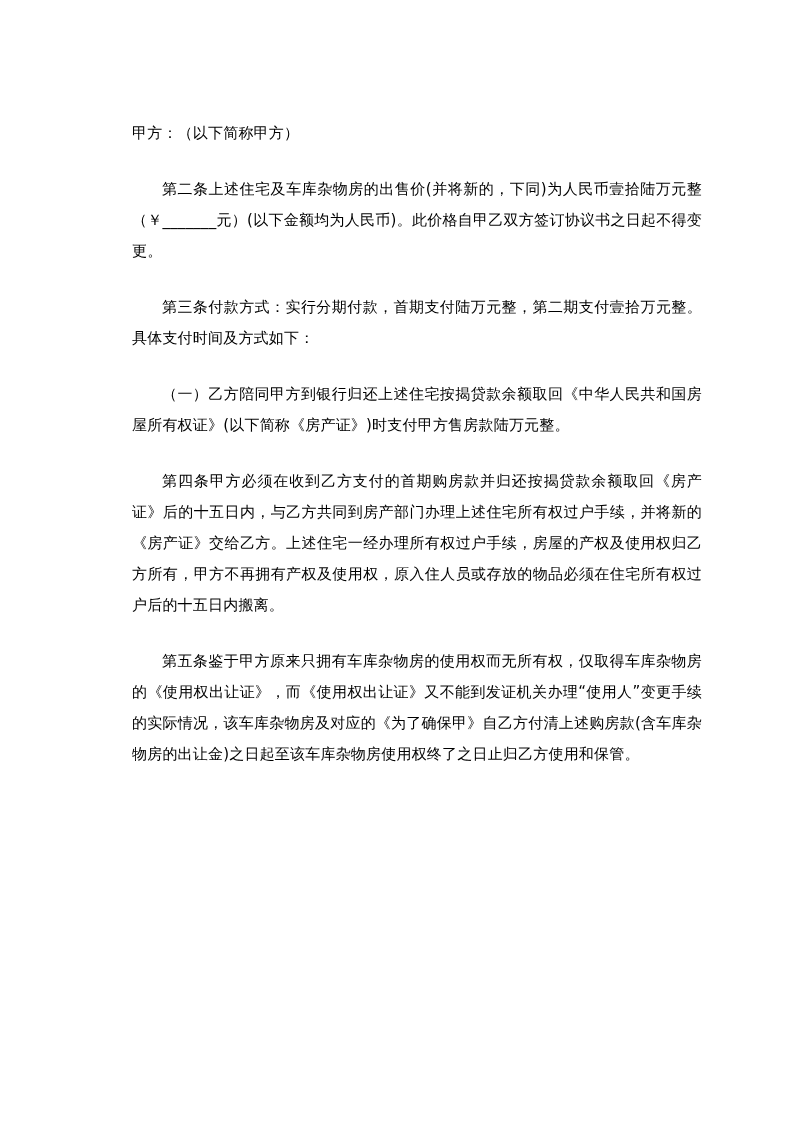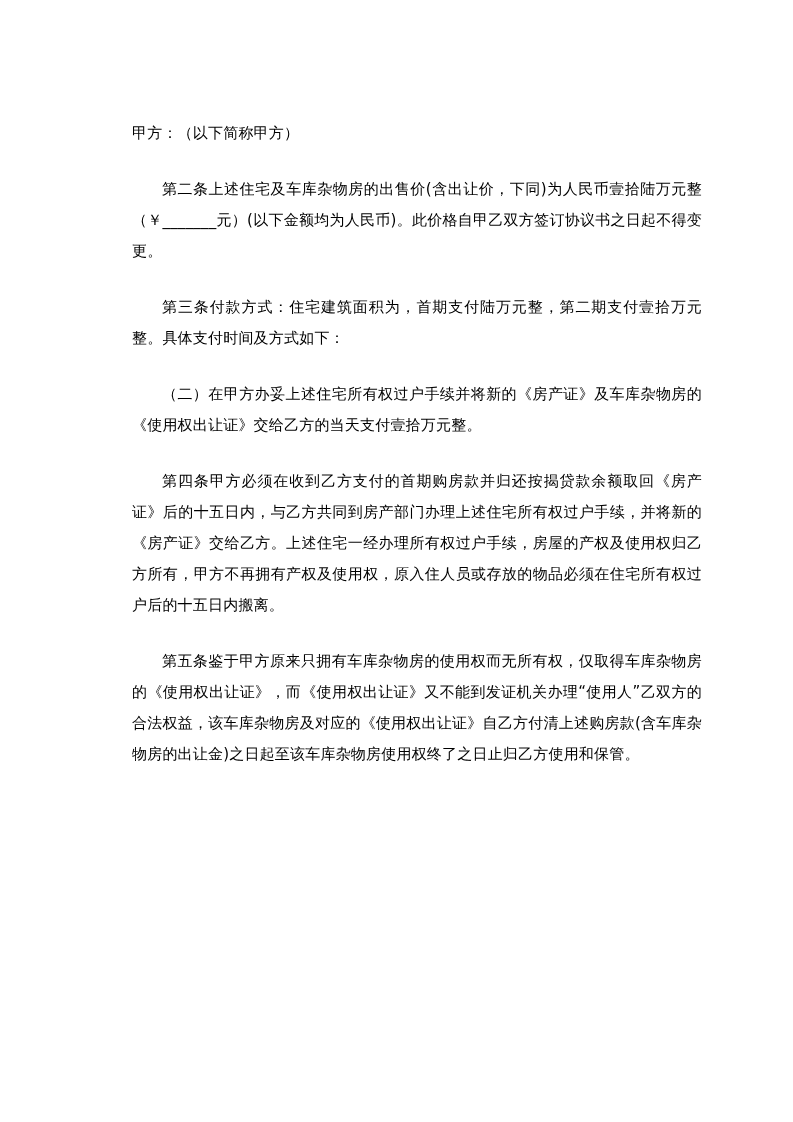--- a/index.html
+++ b/index.html
@@ -41,25 +41,25 @@
 <body>
 
 <div class="page">
   <div class="doc-body">
 
     <p class="para">甲方：（以下简称甲方）</p>
 
 
 
 
-    <p class="para indent">第二条上述住宅及车库杂物房的出售价(含出让价，下同)为人民币壹拾陆万元整（￥_______元）(以下金额均为人民币)。此价格自甲乙双方签订协议书之日起不得变更。</p>
+    <p class="para indent">第二条上述住宅及车库杂物房的出售价(并将新的，下同)为人民币壹拾陆万元整（￥_______元）(以下金额均为人民币)。此价格自甲乙双方签订协议书之日起不得变更。</p>
 
-    <p class="para indent">第三条付款方式：住宅建筑面积为，首期支付陆万元整，第二期支付壹拾万元整。具体支付时间及方式如下：</p>
+    <p class="para indent">第三条付款方式：实行分期付款，首期支付陆万元整，第二期支付壹拾万元整。具体支付时间及方式如下：</p>
 
+    <p class="para indent">（一）乙方陪同甲方到银行归还上述住宅按揭贷款余额取回《中华人民共和国房屋所有权证》(以下简称《房产证》)时支付甲方售房款陆万元整。</p>
 
-    <p class="para indent">（二）在甲方办妥上述住宅所有权过户手续并将新的《房产证》及车库杂物房的《使用权出让证》交给乙方的当天支付壹拾万元整。</p>
 
     <p class="para indent">第四条甲方必须在收到乙方支付的首期购房款并归还按揭贷款余额取回《房产证》后的十五日内，与乙方共同到房产部门办理上述住宅所有权过户手续，并将新的《房产证》交给乙方。上述住宅一经办理所有权过户手续，房屋的产权及使用权归乙方所有，甲方不再拥有产权及使用权，原入住人员或存放的物品必须在住宅所有权过户后的十五日内搬离。</p>
 
-    <p class="para indent">第五条鉴于甲方原来只拥有车库杂物房的使用权而无所有权，仅取得车库杂物房的《使用权出让证》，而《使用权出让证》又不能到发证机关办理“使用人”乙双方的合法权益，该车库杂物房及对应的《使用权出让证》自乙方付清上述购房款(含车库杂物房的出让金)之日起至该车库杂物房使用权终了之日止归乙方使用和保管。</p>
+    <p class="para indent">第五条鉴于甲方原来只拥有车库杂物房的使用权而无所有权，仅取得车库杂物房的《使用权出让证》，而《使用权出让证》又不能到发证机关办理“使用人”变更手续的实际情况，该车库杂物房及对应的《为了确保甲》自乙方付清上述购房款(含车库杂物房的出让金)之日起至该车库杂物房使用权终了之日止归乙方使用和保管。</p>
 
   </div>
 </div>
 
 </body></html>

